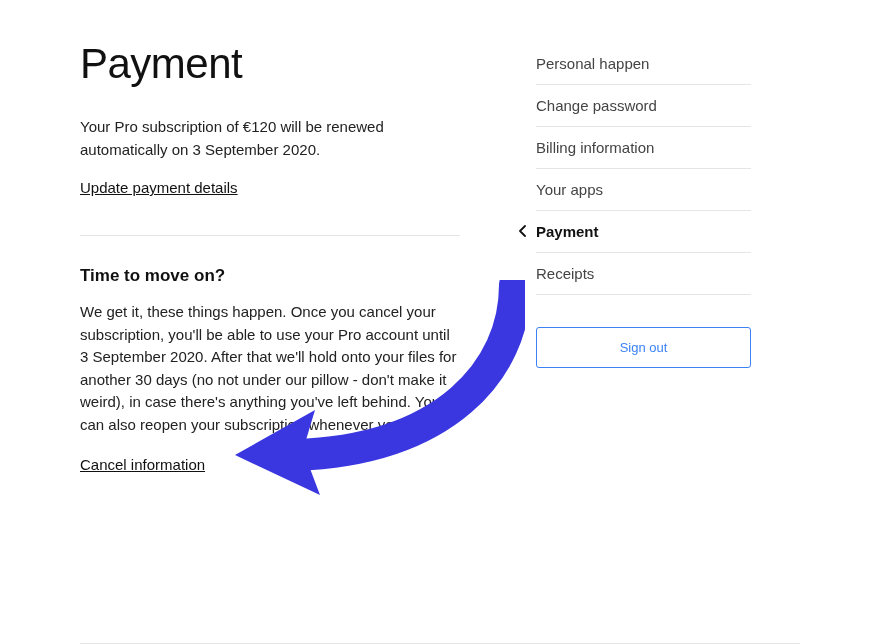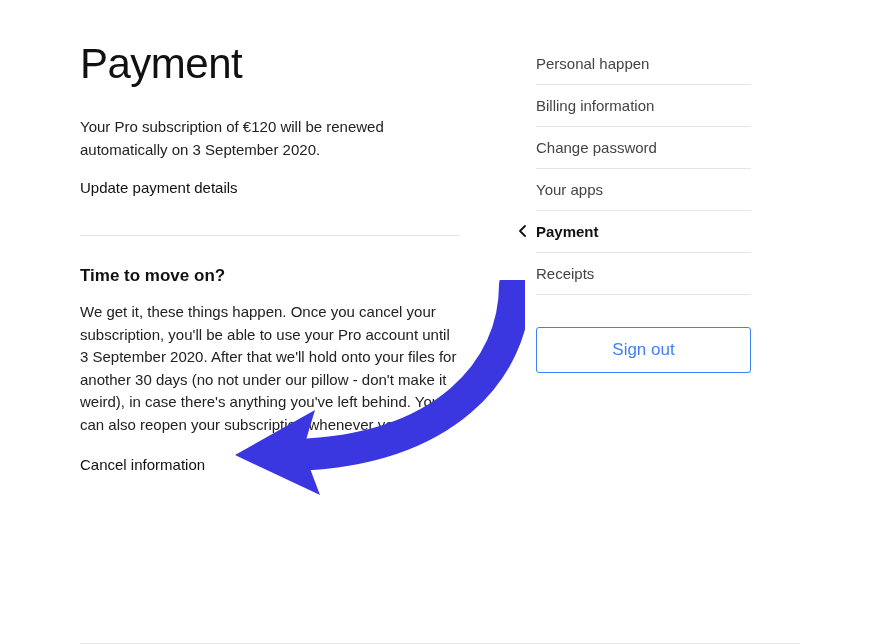--- a/index.html
+++ b/index.html
@@ -37,20 +37,21 @@
     }
     .description {
       font-size: 15px;
       line-height: 1.5;
       color: #222;
       margin-bottom: 18px;
     }
     .text-link {
       font-size: 15px;
       color: #111;
+      text-decoration: underline;
       cursor: pointer;
       display: inline-block;
     }
     .divider {
       border: none;
       border-top: 1px solid #e5e5e5;
       margin: 38px 0 30px 0;
     }
     .section-heading {
       font-size: 17px;
@@ -88,21 +89,21 @@
       font-size: 14px;
       color: #111;
     }
     .signout-btn {
       margin-top: 32px;
       width: 100%;
       padding: 12px 0;
       background: #fff;
       border: 1px solid #3b82f6;
       color: #3b82f6;
-      font-size: 17px;
+      font-size: 13px;
       border-radius: 3px;
       cursor: pointer;
       font-weight: 500;
     }
     .arrow-overlay {
       position: absolute;
       left: 225px;
       top: 280px;
       width: 300px;
       height: 220px;
@@ -130,24 +131,24 @@
     <h2 class="section-heading">Time to move on?</h2>
     <p class="section-body">We get it, these things happen. Once you cancel your subscription, you'll be able to use your Pro account until 3 September 2020. After that we'll hold onto your files for another 30 days (no not under our pillow - don't make it weird), in case there's anything you've left behind. You can also reopen your subscription whenever you like.</p>
     <a class="text-link">Cancel information</a>
   </div>
 
   <div class="sidebar">
     <div class="nav-item">
       <span>Personal happen</span>
     </div>
     <div class="nav-item">
-      <span>Billing information</span>
+      <span>Change password</span>
     </div>
     <div class="nav-item">
-      <span>Change password</span>
+      <span>Billing information</span>
     </div>
     <div class="nav-item">
       <span>Your apps</span>
     </div>
     <div class="nav-item active">
       <span class="chevron">
         <svg width="9" height="12" viewBox="0 0 9 12">
             <path d="M7 1 L2 6 L7 11" stroke="#111" stroke-width="1.8" fill="none" stroke-linecap="round" stroke-linejoin="round"></path>
           </svg>
       </span>

